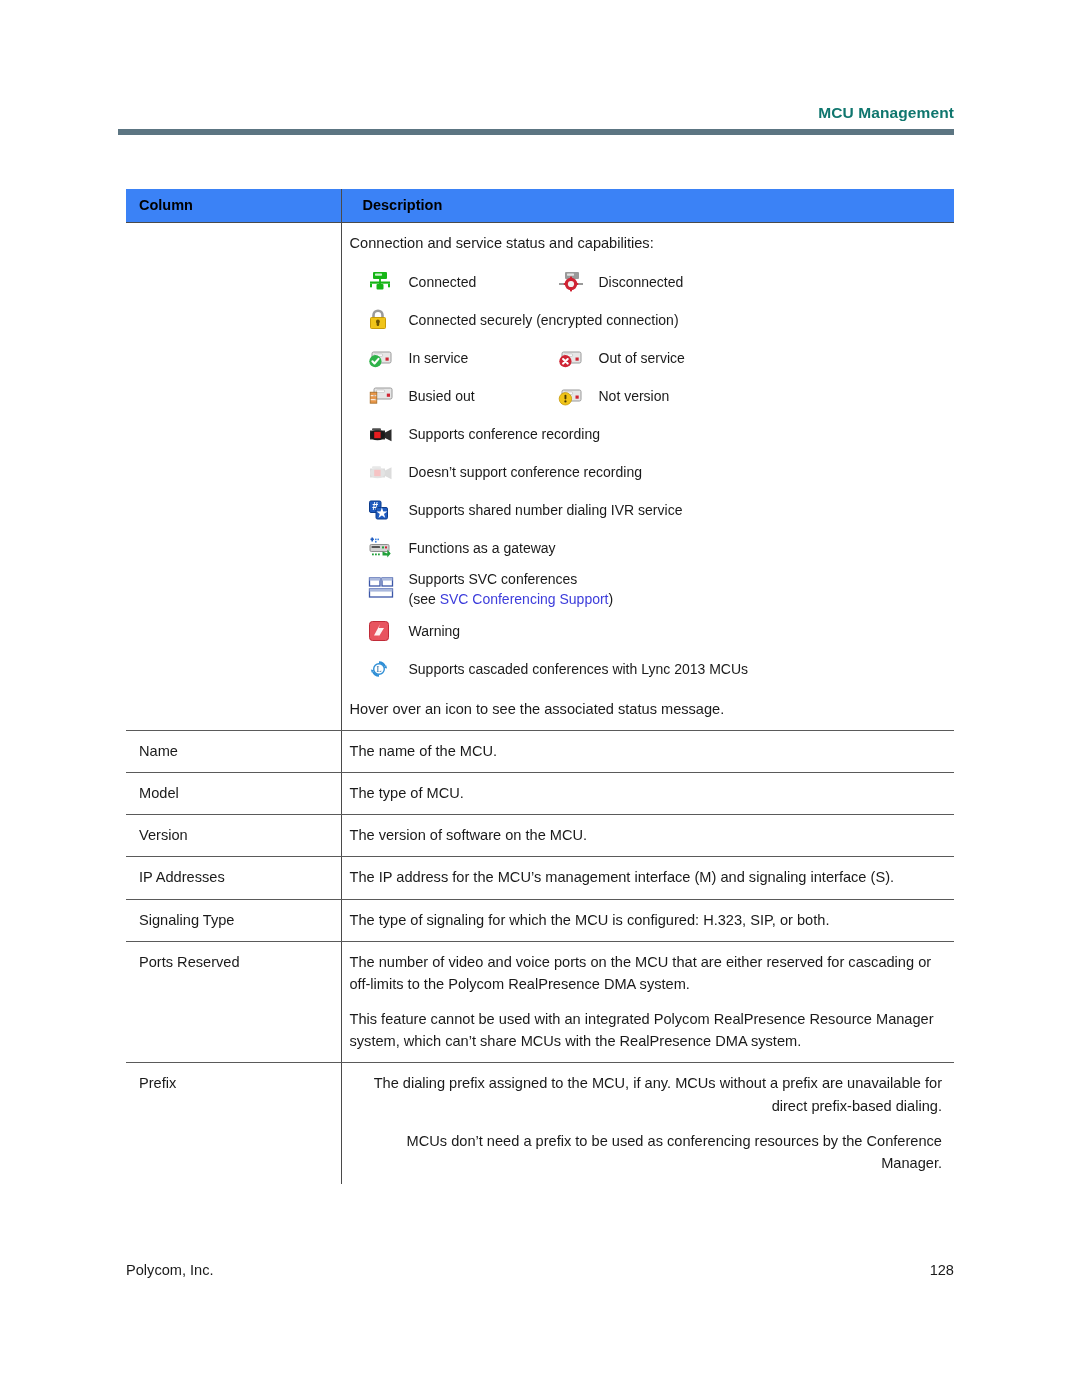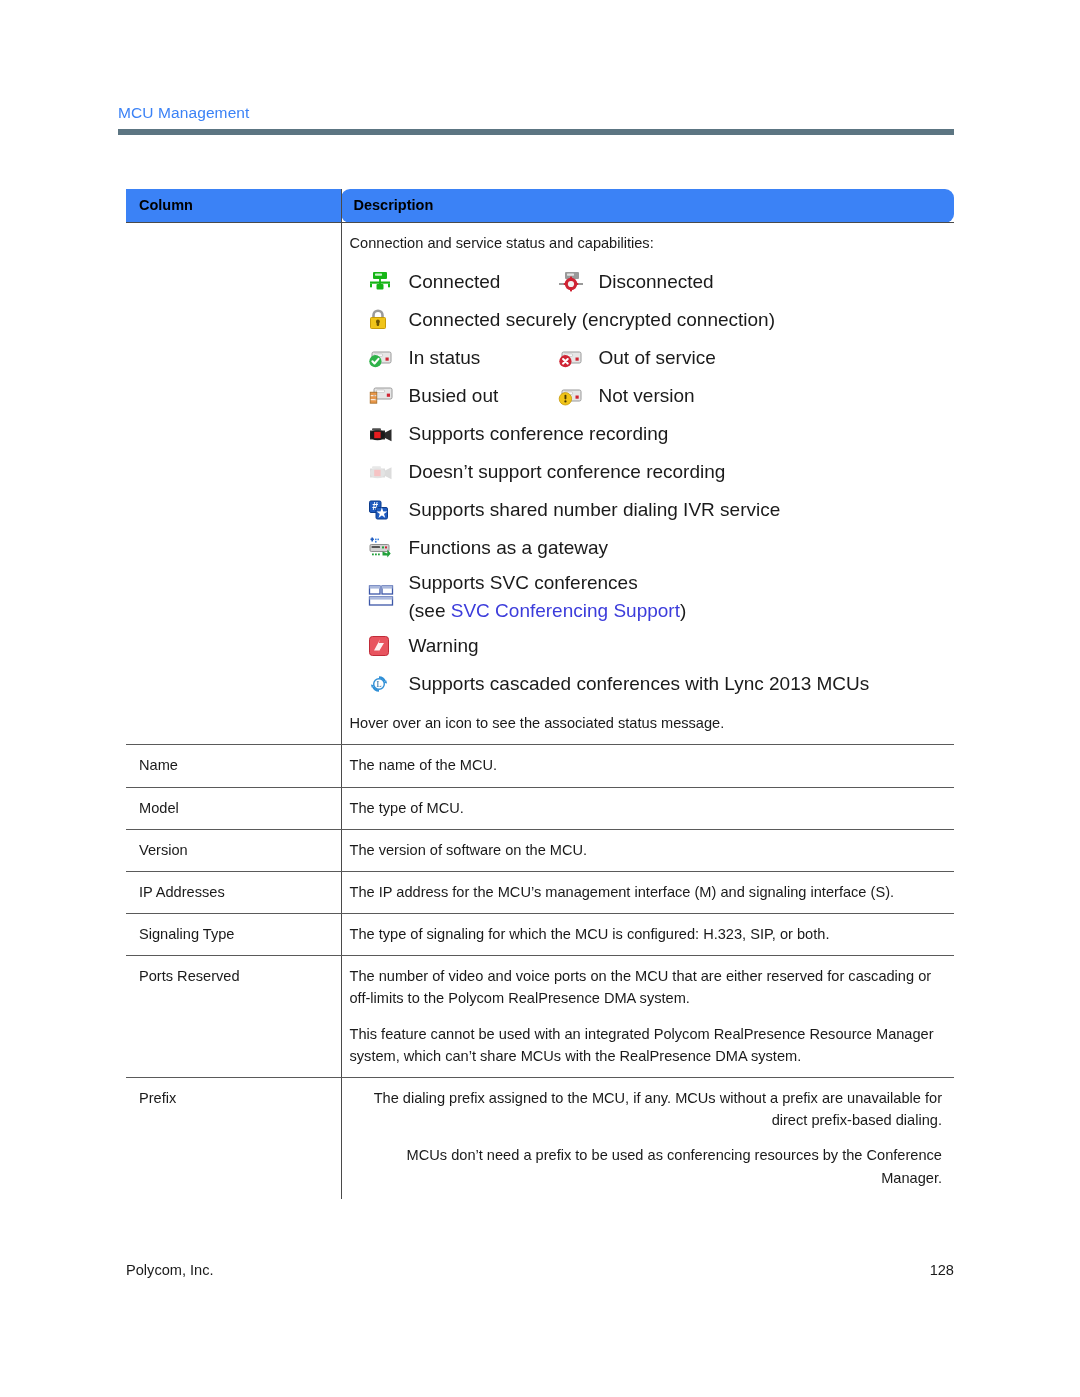--- a/index.html
+++ b/index.html
@@ -23,24 +23,25 @@
   }
 
   
   .header {
     position: absolute;
     left: 118px;
     top: 104px;
     width: 836px;
   }
   .header-title {
-    text-align: left;
+    text-align: right;
     font-size: 15.5px;
-    color: #3b82f6;
+    color: #0f766e;
     letter-spacing: .1px;
+    font-weight: bold;
   }
   .header-rule {
     margin-top: 7px;
     height: 6px;
     background: #5c7582;
     width: 836px;
   }
 
   
   .doc-table {
@@ -59,22 +60,21 @@
     font-size: 14.5px;
     font-weight: bold;
     text-align: left;
     padding: 8px 10px 9px 13px;
     color: #000;
     border-bottom: 1px solid #4a4a4a;
     vertical-align: middle;
   }
   .doc-table th.desc-head {
     border-left: 1px solid #4a4a4a;
-    padding-left: 12px;
-    border-radius: 9px;
+    padding-left: 21px;
   }
 
   .doc-table td {
     font-size: 14.6px;
     line-height: 1.52;
     vertical-align: top;
     padding: 9px 12px 10px 13px;
     border-bottom: 1px solid #5a5a5a;
     color: #1a1a1a;
   }
@@ -107,21 +107,21 @@
   .icon-slot {
     width: 40px;
     min-width: 40px;
     height: 30px;
     display: flex;
     align-items: center;
     justify-content: flex-start;
     margin-left: 17px;
   }
   .legend-text {
-    font-size: 19px;
+    font-size: 14px;
     line-height: 1.45;
     color: #1a1a1a;
     padding-left: 2px;
   }
   .legend-text .sub { display: block; }
   .linkish { color: #3c3cdb; }
 
   .status-note {
     margin-top: 12px;
     font-size: 14.6px;
@@ -224,21 +224,21 @@
                 <span class="icon-slot">
                   <svg width="28" height="24" viewBox="0 0 28 24">
                     <rect x="5" y="6" width="19" height="11" rx="1.6" fill="#e6e6e6" stroke="#9a9a9a" stroke-width="1"></rect>
                     <rect x="7.5" y="8" width="8" height="2.4" rx="0.6" fill="#ffffff" stroke="#b5b5b5" stroke-width=".6"></rect>
                     <rect x="18.5" y="11.5" width="3.2" height="3.2" fill="#cf2434"></rect>
                     <rect x="7" y="12" width="6" height="1.1" fill="#b0b0b0"></rect>
                     <circle cx="8.4" cy="15.2" r="6.1" fill="#2fb34a"></circle>
                     <path d="M5.4 15.3 l2.1 2.2 4-4.6" fill="none" stroke="#ffffff" stroke-width="2.1" stroke-linecap="round" stroke-linejoin="round"></path>
                   </svg>
                 </span>
-                <span class="legend-text">In status</span>
+                <span class="legend-text">In service</span>
               </div>
               <div class="legend-col">
                 <span class="icon-slot">
                   <svg width="28" height="24" viewBox="0 0 28 24">
                     <rect x="5" y="6" width="19" height="11" rx="1.6" fill="#e6e6e6" stroke="#9a9a9a" stroke-width="1"></rect>
                     <rect x="7.5" y="8" width="8" height="2.4" rx="0.6" fill="#ffffff" stroke="#b5b5b5" stroke-width=".6"></rect>
                     <rect x="18.5" y="11.5" width="3.2" height="3.2" fill="#cf2434"></rect>
                     <rect x="7" y="12" width="6" height="1.1" fill="#b0b0b0"></rect>
                     <circle cx="8.4" cy="15.2" r="6.1" fill="#cf2434"></circle>
                     <path d="M6.1 13 l4.6 4.6 M10.7 13 l-4.6 4.6" stroke="#ffffff" stroke-width="2.1" stroke-linecap="round"></path>

